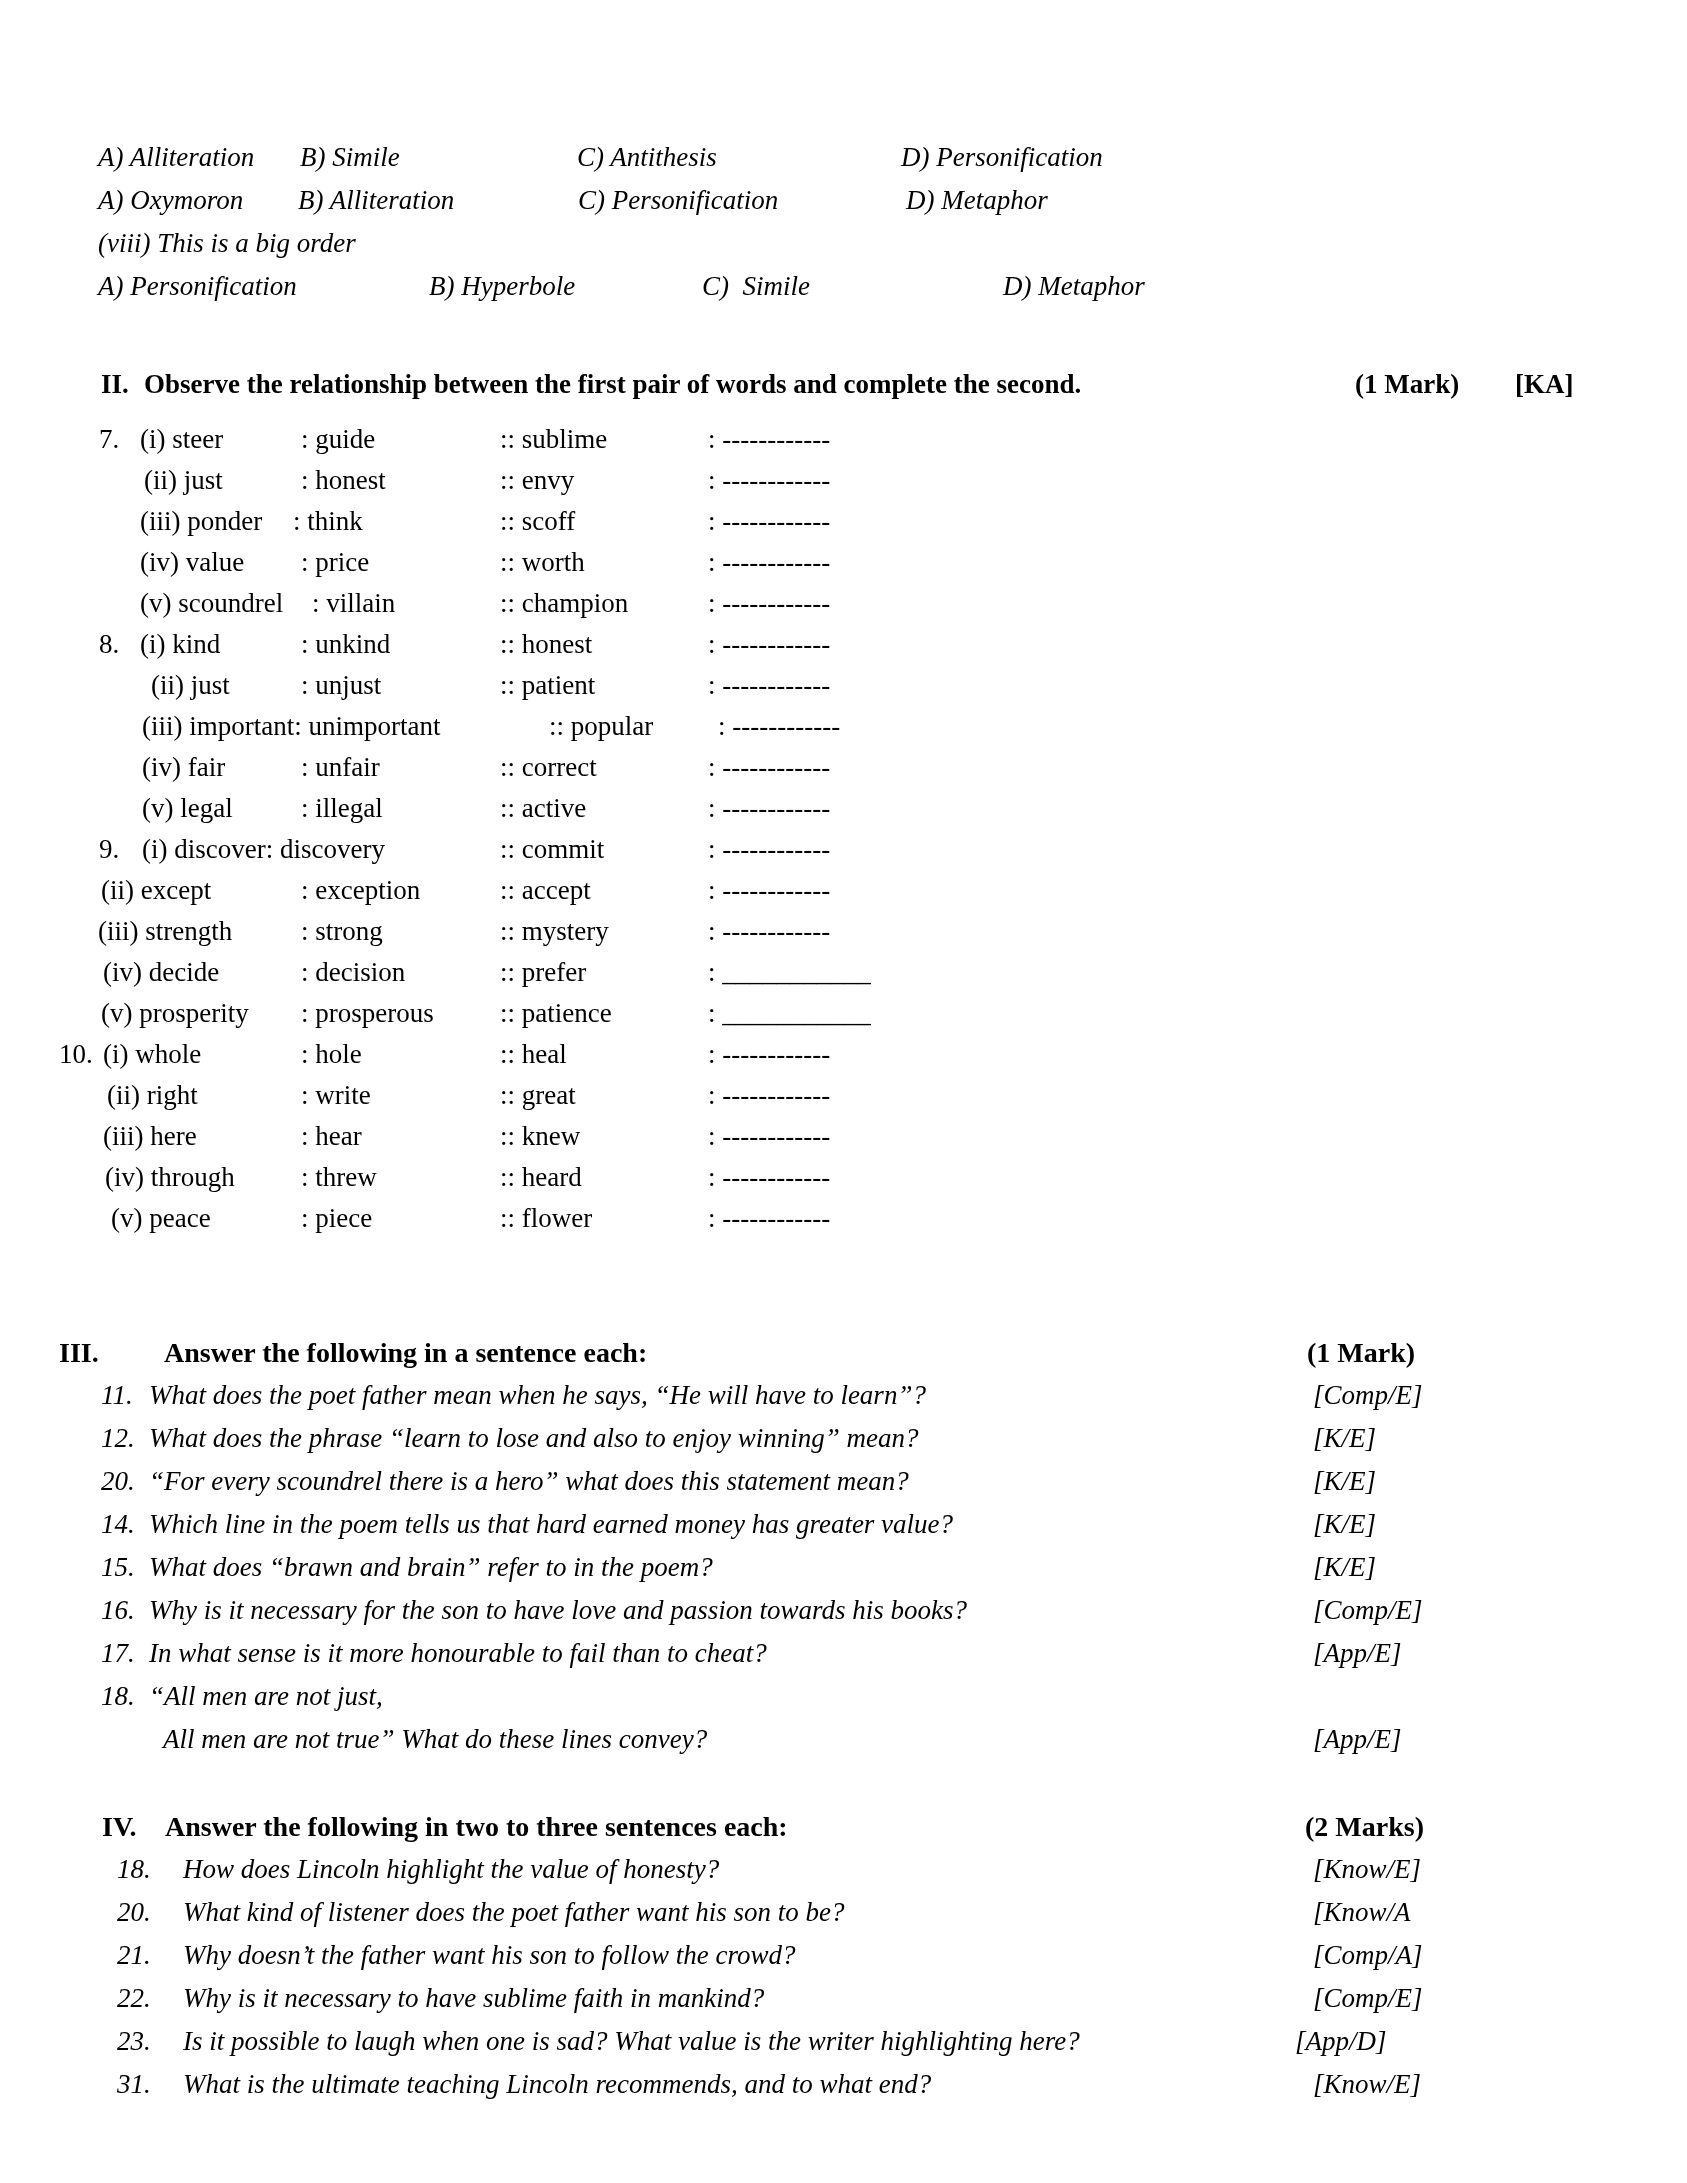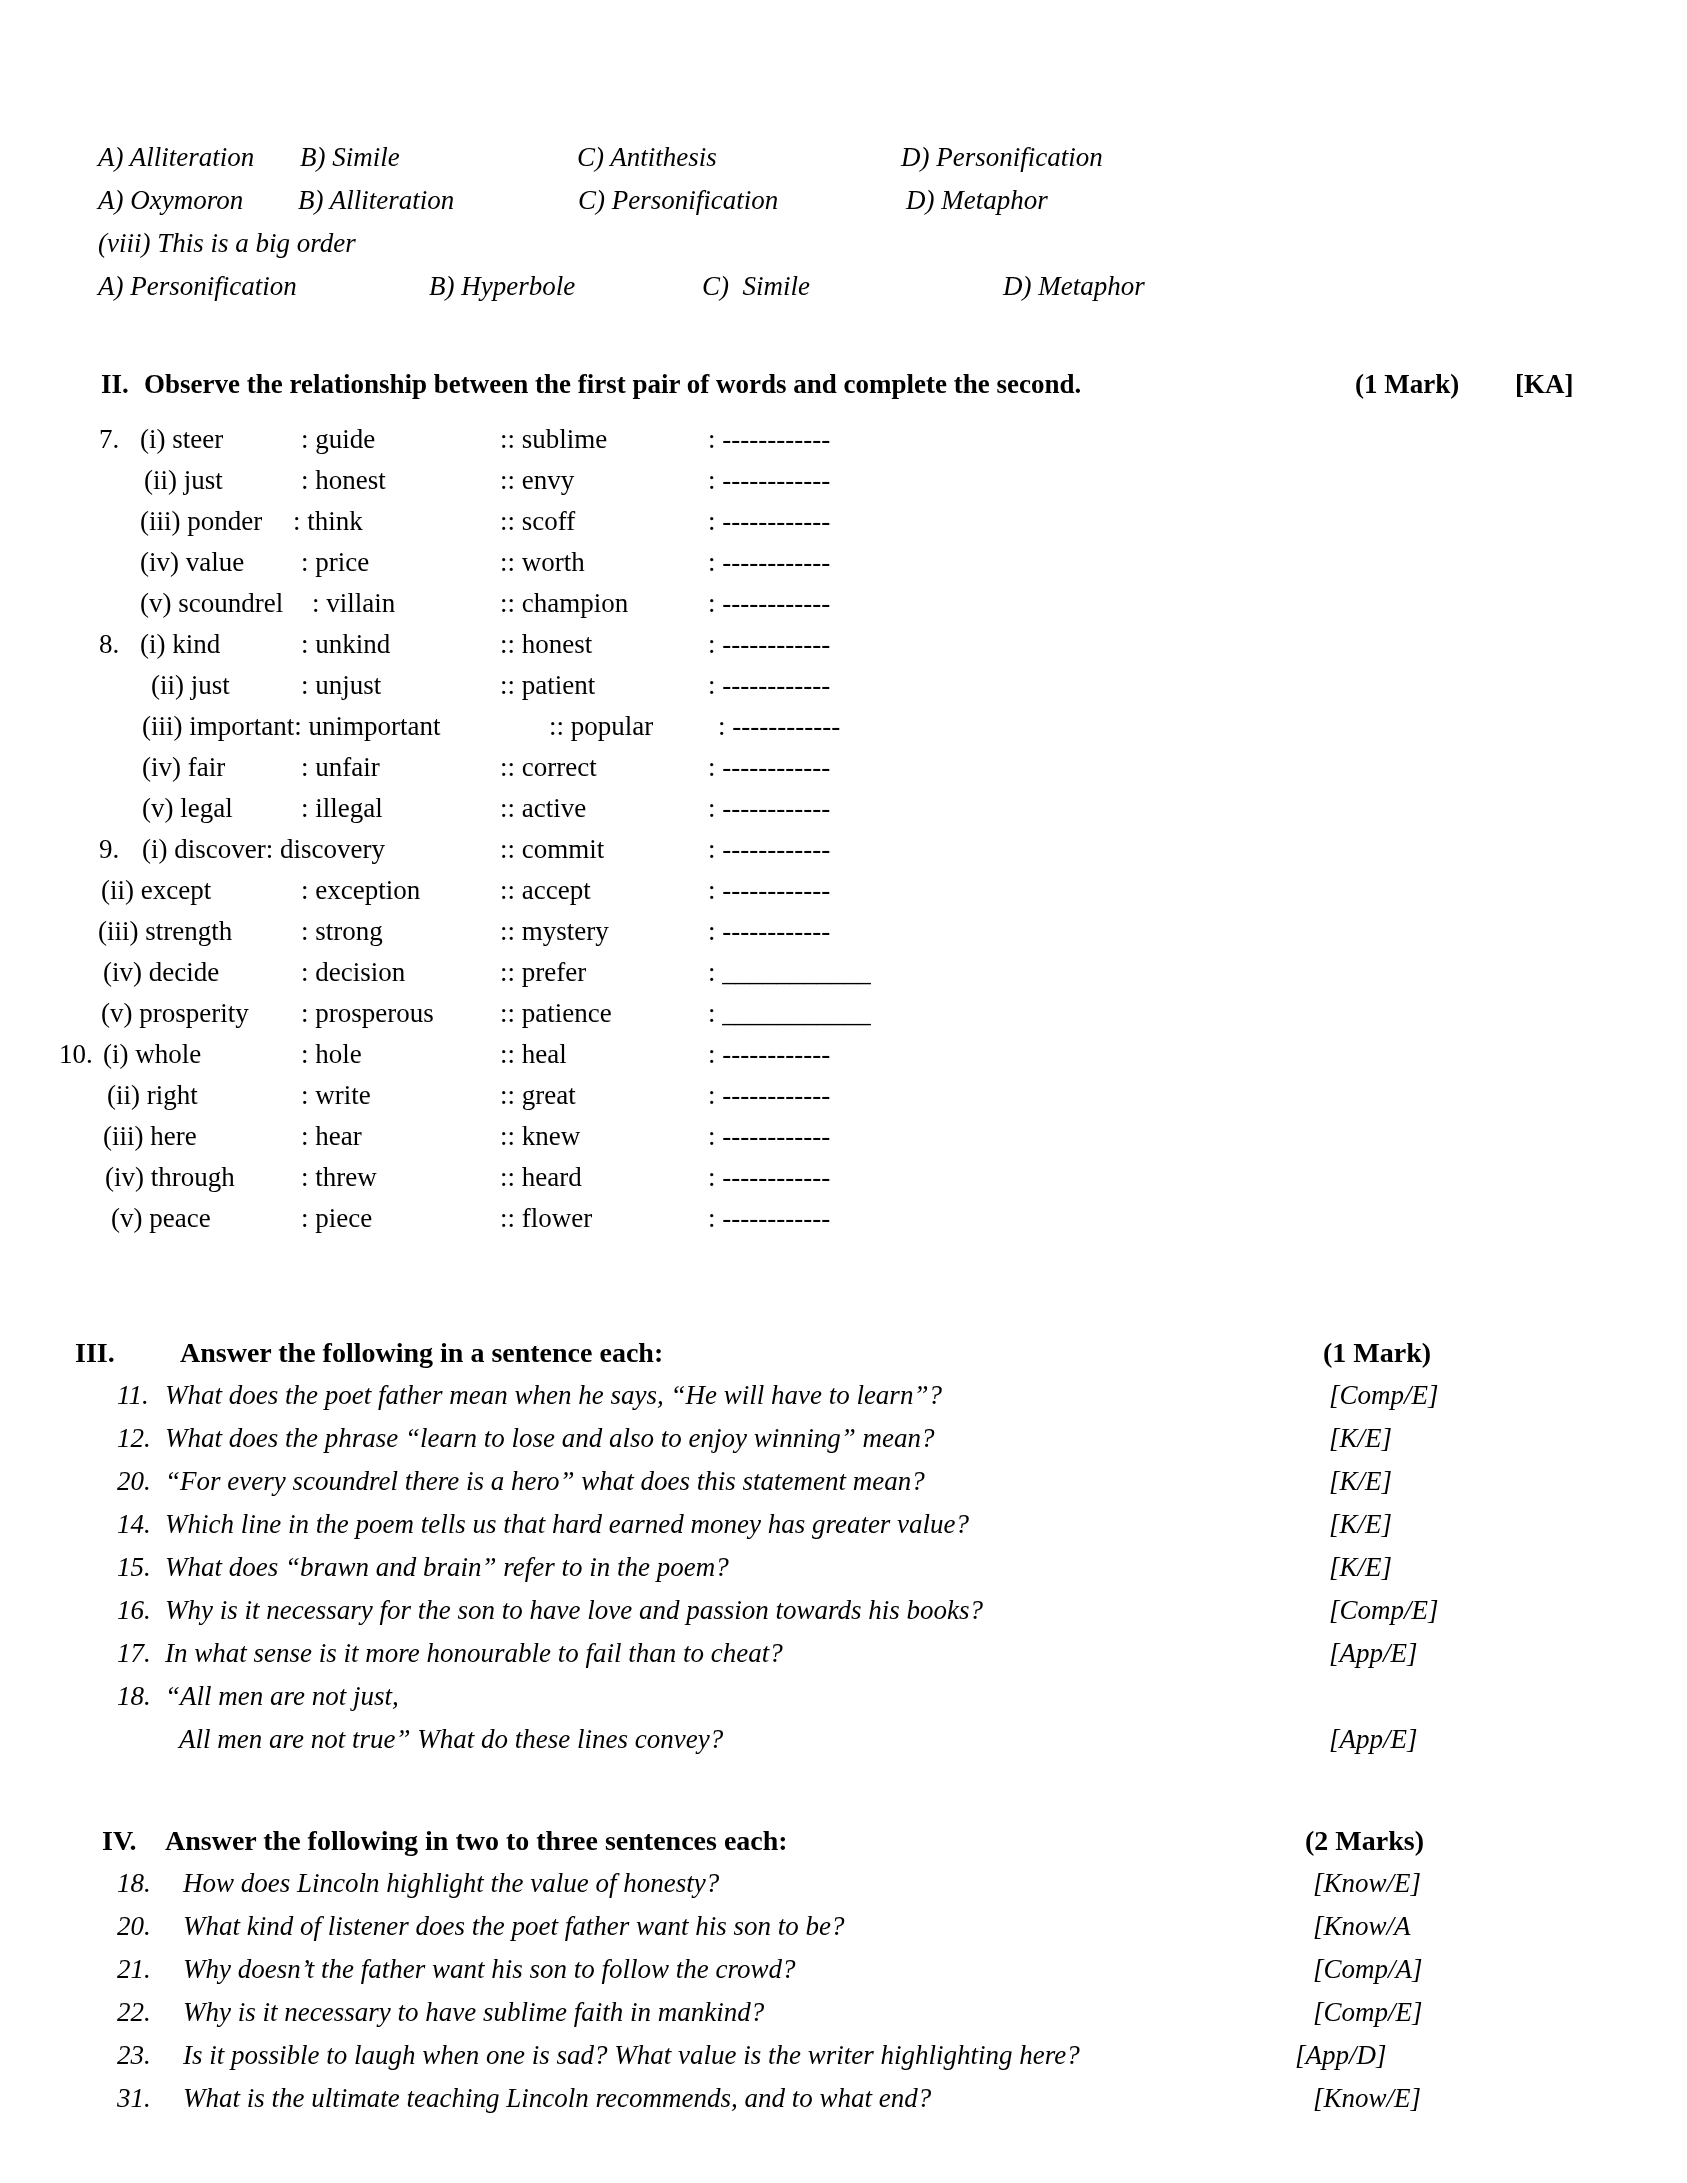--- a/index.html
+++ b/index.html
@@ -27,22 +27,22 @@
   .arow .c{left:500px}
   .arow .d{left:708px}
   
   .mcq{padding-top:136px;}
   .sec2{margin-top:55px;}
   .sec2 .hrow{height:43px;line-height:43px;font-weight:bold;}
   .sec2 .rows{margin-top:13.2px;}
   .hrow{position:relative;}
   .hrow span{position:absolute;top:0;white-space:pre;}
   .sec2 .hn{left:101px}.sec2 .ht{left:144px}.sec2 .hm{left:1355px}.sec2 .hk{left:1515px}
-  .sec3{margin-top:92px;padding-left:16px;}
-  .sec4{margin-top:58px;}
+  .sec3{margin-top:92px;}
+  .sec4{margin-top:44px;}
   .sec3 .hrow,.sec4 .hrow{height:43px;line-height:43px;font-weight:bold;font-size:28px;}
   .sec3 .hn{left:59px}.sec3 .ht{left:164px}.sec3 .hm{left:1307px}
   .sec4 .hn{left:102px}.sec4 .ht{left:165px}.sec4 .hm{left:1305px}
   .qn{left:101px}
   .qt{left:149px}
   .qg{left:1313px}
   .sec4 .qn{left:117px}
   .sec4 .qt{left:183px}
 </style>
 </head>

